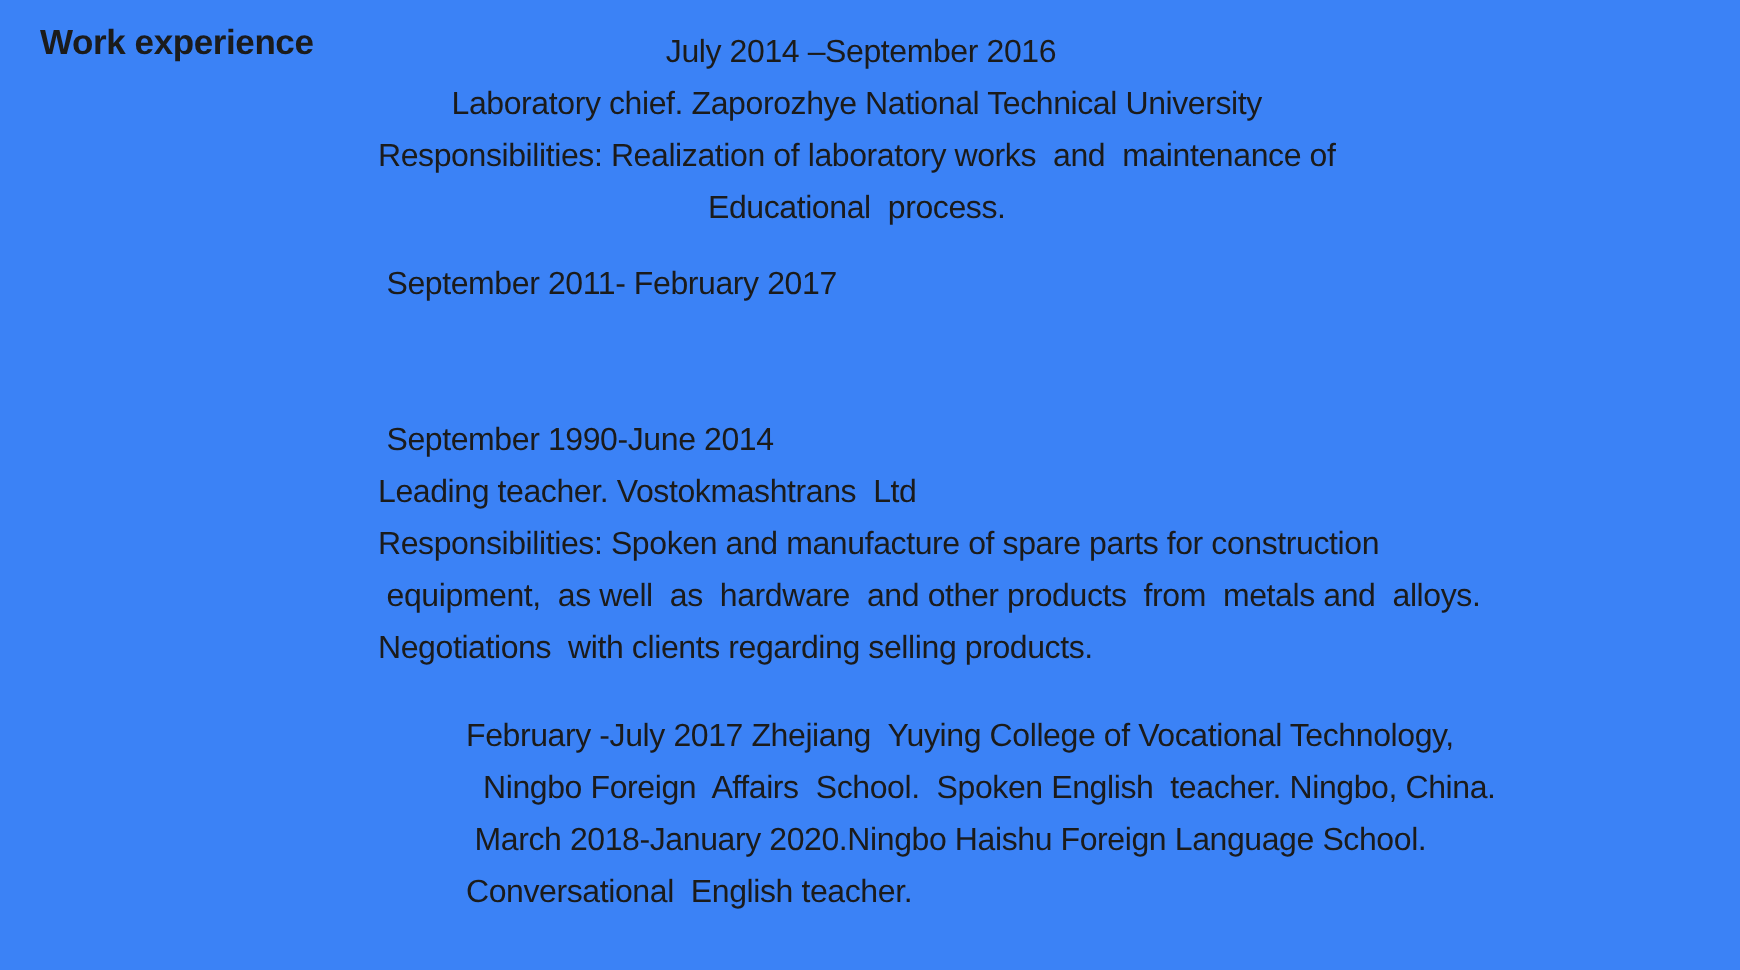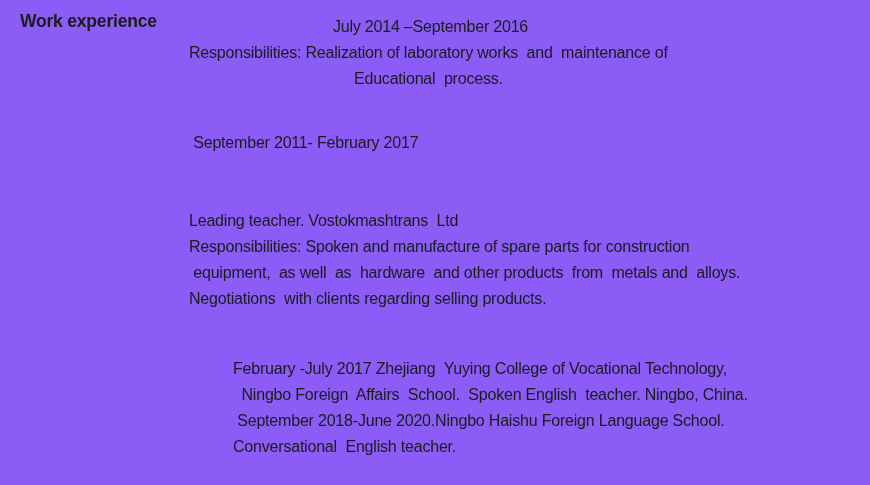--- a/index.html
+++ b/index.html
@@ -4,21 +4,21 @@
 <style>
   html, body {
     margin: 0;
     padding: 0;
     background: #ffffff;
   }
   .page {
     position: relative;
     width: 870px;
     height: 485px;
-    background: #8b5cf6;
+    background: #3b82f6;
     font-family: "Liberation Sans", sans-serif;
     color: #1b1b1b;
     overflow: hidden;
   }
   .heading {
     position: absolute;
     left: 20px;
     top: 8px;
     font-size: 17.5px;
     font-weight: bold;
@@ -43,35 +43,37 @@
 </style>
 </head>
 <body>
 
 <div class="page">
 
   <div class="heading">Work experience</div>
 
   <div class="exp-block block-1">
     <div class="line"> July 2014 –September 2016</div>
+    <div class="line">Laboratory chief. Zaporozhye National Technical University</div>
     <div class="line">Responsibilities: Realization of laboratory works  and  maintenance of</div>
     <div class="line">Educational  process.</div>
   </div>
 
   <div class="exp-block block-2">
     <div class="line"> September 2011- February 2017</div>
   </div>
 
   <div class="exp-block block-3">
+    <div class="line"> September 1990-June 2014</div>
     <div class="line">Leading teacher. Vostokmashtrans  Ltd</div>
     <div class="line">Responsibilities: Spoken and manufacture of spare parts for construction</div>
     <div class="line"> equipment,  as well  as  hardware  and other products  from  metals and  alloys.</div>
     <div class="line">Negotiations  with clients regarding selling products.</div>
   </div>
 
   <div class="exp-block block-4">
     <div class="line">February -July 2017 Zhejiang  Yuying College of Vocational Technology,</div>
     <div class="line">  Ningbo Foreign  Affairs  School.  Spoken English  teacher. Ningbo, China.</div>
-    <div class="line"> September 2018-June 2020.Ningbo Haishu Foreign Language School.</div>
+    <div class="line"> March 2018-January 2020.Ningbo Haishu Foreign Language School.</div>
     <div class="line">Conversational  English teacher.</div>
   </div>
 
 </div>
 
 </body></html>

